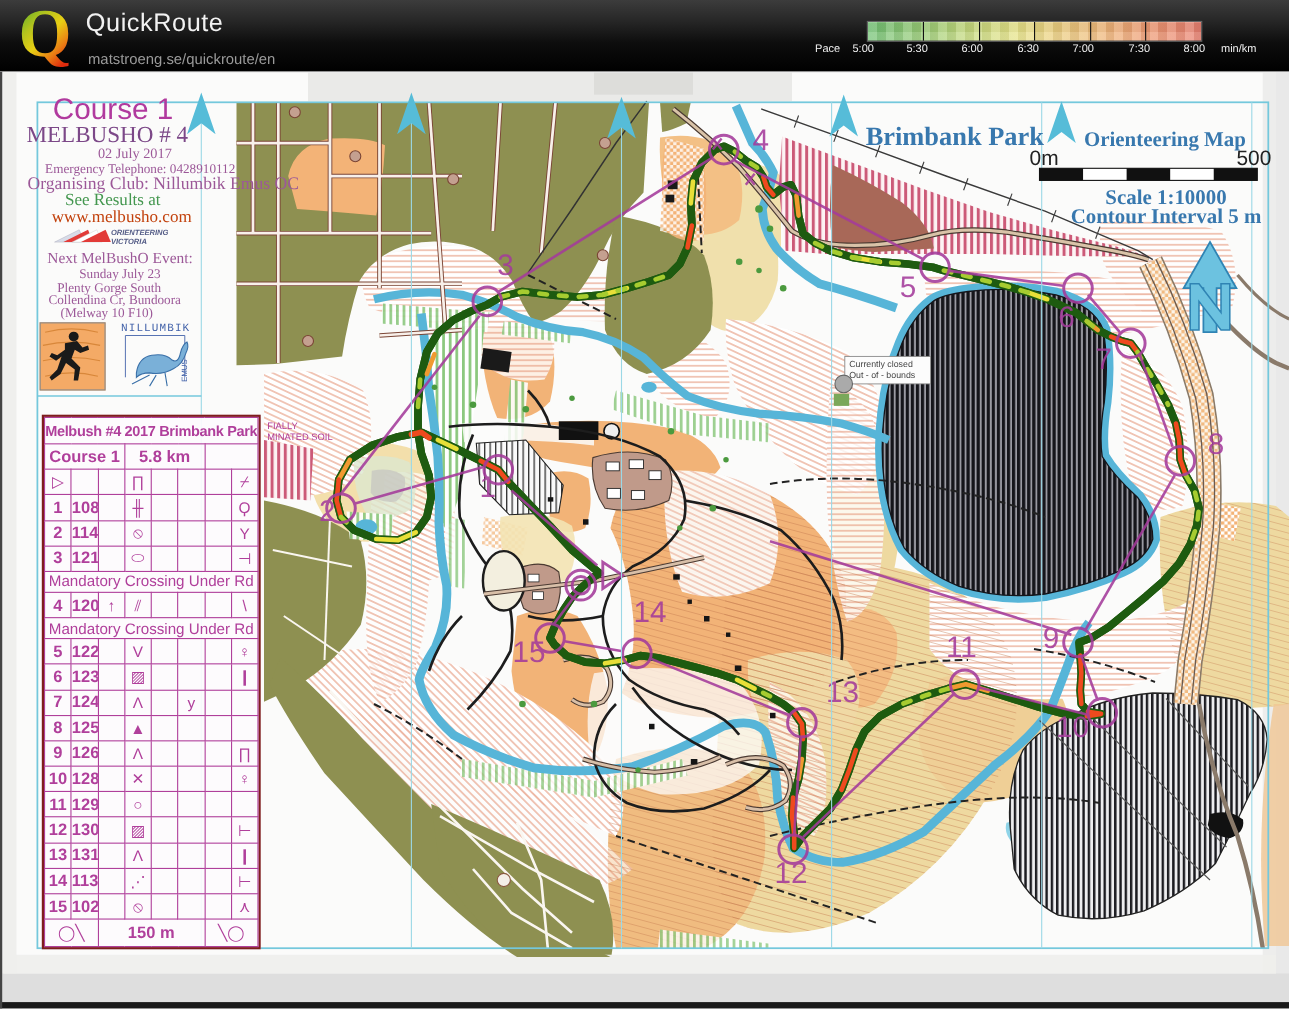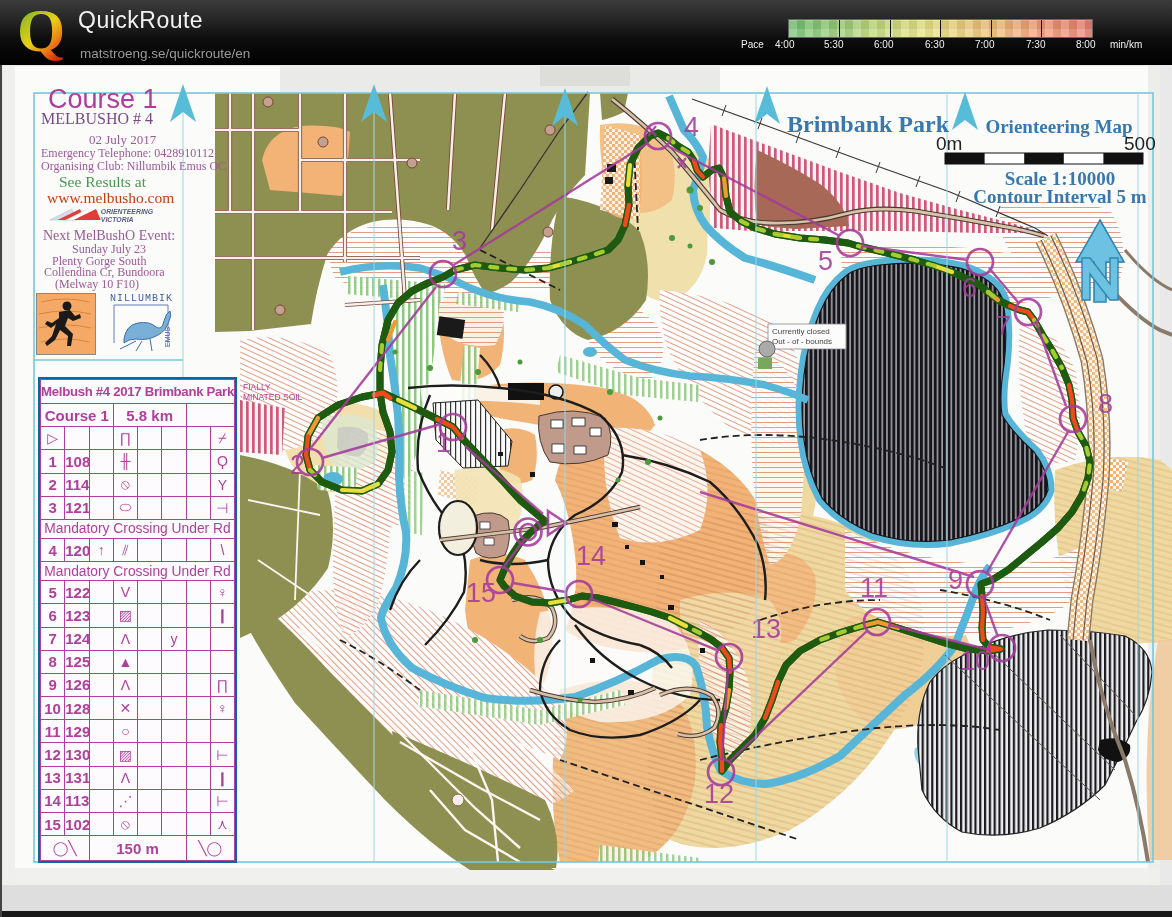--- a/index.html
+++ b/index.html
@@ -13,21 +13,21 @@
     background:
       repeating-linear-gradient(90deg,rgba(255,255,255,0.16) 0 8px,rgba(0,0,0,0.05) 8px 16px),
       repeating-linear-gradient(0deg,rgba(255,255,255,0.13) 0 8px,rgba(0,0,0,0.04) 8px 16px),
       linear-gradient(90deg,#72c275 0%,#96cb76 15%,#c6da7e 30%,#e7e388 45%,#ebd180 55%,#efb87a 70%,#ee9872 85%,#e87f70 100%);}
   .ptick{position:absolute;top:0;width:1px;height:17px;background:#111;}
   #pacelabels{position:absolute;left:0px;top:39px;width:1008px;height:16px;color:#f0f0f0;font-size:10px;}
   .plab{position:absolute;top:0;}
   #mapsvg{position:absolute;left:0;top:65px;}
   #infoblock{position:absolute;left:0;top:0;width:0;height:0;}
   .ib{position:absolute;white-space:nowrap;font-family:"Liberation Serif",serif;color:#9c5898;}
-  #cdsheet{position:absolute;left:38px;top:377px;width:195px;border:2px solid #0369a1;background:rgba(253,251,253,0.92);color:#b03f9b;}
+  #cdsheet{position:absolute;left:38px;top:377px;width:195px;border:2px solid #7f1d1d;background:rgba(253,251,253,0.92);color:#b03f9b;}
   #cdsheet table{border-collapse:collapse;width:100%;table-layout:fixed;}
   #cdsheet td{border:1.4px solid #b03f9b;height:22.2px;text-align:center;font-size:15px;font-weight:bold;padding:0;overflow:hidden;}
   #cdsheet .hdr{font-size:13.2px;white-space:nowrap;letter-spacing:-0.3px;}
   #cdsheet .sym{font-weight:normal;font-size:14px;}
   #runbox{position:absolute;left:36px;top:293px;width:58px;height:60px;background:#f4aa66;border:1px solid #888;}
   #emubox{position:absolute;left:106px;top:291px;width:76px;height:66px;}
 </style>
 </head>
 <body>
 <div id="stage">
@@ -49,21 +49,21 @@
     <div id="url">matstroeng.se/quickroute/en</div>
     <div id="pacebar">
       <div class="ptick" style="left:50px"></div>
       <div class="ptick" style="left:101px"></div>
       <div class="ptick" style="left:151px"></div>
       <div class="ptick" style="left:202px"></div>
       <div class="ptick" style="left:252px"></div>
     </div>
     <div id="pacelabels">
       <span class="plab" style="left:741px">Pace</span>
-      <span class="plab" style="left:775px">4:00</span>
+      <span class="plab" style="left:775px">5:00</span>
       <span class="plab" style="left:824px">5:30</span>
       <span class="plab" style="left:874px">6:00</span>
       <span class="plab" style="left:925px">6:30</span>
       <span class="plab" style="left:975px">7:00</span>
       <span class="plab" style="left:1026px">7:30</span>
       <span class="plab" style="left:1076px">8:00</span>
       <span class="plab" style="left:1110px">min/km</span>
     </div>
   </div>
   <svg id="mapsvg" width="1172" height="852" viewBox="0 65 1172 852">
@@ -605,24 +605,24 @@
 
       <text x="243" y="390" font-family="Liberation Sans, sans-serif" font-size="8.5" fill="#b03a96">FIALLY</text>
       <text x="243" y="400" font-family="Liberation Sans, sans-serif" font-size="8.5" fill="#b03a96">MINATED SOIL</text>
 
       <circle cx="767" cy="349" r="8" fill="#aaa" stroke="#666" stroke-width="1"></circle>
       <rect x="758" y="358" width="14" height="11" fill="#7aa85a"></rect>
     </g>
   </svg>
   <div id="infoblock">
     <div class="ib" style="left:48px;top:84px;font-family:'Liberation Sans',sans-serif;font-size:27px;color:#b13a9e;">Course 1</div>
-    <div class="ib" style="left:41px;top:110px;font-size:16px;color:#7c4888;">MELBUSHO # 4</div>
+    <div class="ib" style="left:24px;top:110px;font-size:21px;color:#7c4888;">MELBUSHO # 4</div>
     <div class="ib" style="left:89px;top:132px;font-size:13px;">02 July 2017</div>
     <div class="ib" style="left:41px;top:146px;font-size:12px;">Emergency Telephone: 0428910112</div>
-    <div class="ib" style="left:41px;top:159px;font-size:12px;">Organising Club: Nillumbik Emus OC</div>
+    <div class="ib" style="left:25px;top:159px;font-size:16px;">Organising Club: Nillumbik Emus OC</div>
     <div class="ib" style="left:59px;top:173px;font-size:15.5px;color:#44974f;">See Results at</div>
     <div class="ib" style="left:47px;top:189px;font-size:15.5px;color:#c2410c;">www.melbusho.com</div>
     <div class="ib" style="left:43px;top:228px;font-size:14px;">Next MelBushO Event:</div>
     <div class="ib" style="left:60px;top:242px;font-size:12px;margin-left:12px;">Sunday July 23</div>
     <div class="ib" style="left:52px;top:254px;font-size:12px;">Plenty Gorge South</div>
     <div class="ib" style="left:44px;top:265px;font-size:12px;">Collendina Cr, Bundoora</div>
     <div class="ib" style="left:55px;top:277px;font-size:12px;">(Melway 10 F10)</div>
     <svg style="position:absolute;left:48px;top:205px" width="112" height="19" viewBox="0 0 140 22">
       <path d="M2,18 L30,4 L36,18 Z" fill="#d8dce8" stroke="#aab" stroke-width="0.5"></path>
       <path d="M12,18 L40,4 L46,18 Z" fill="#e23b38"></path>

